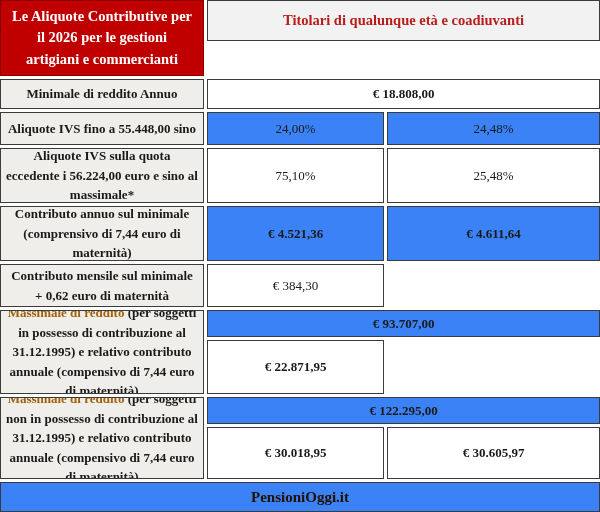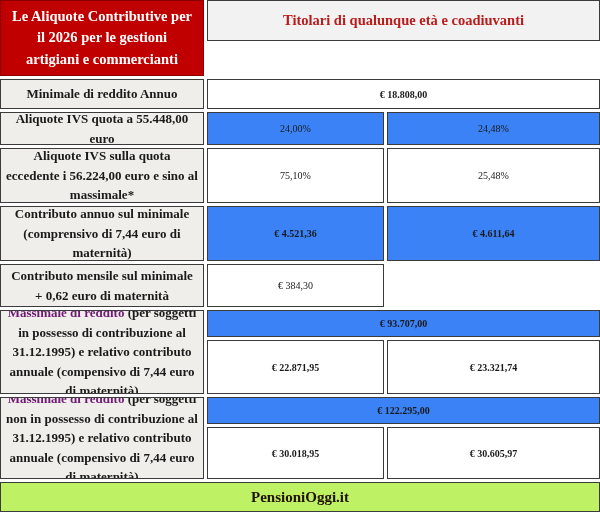--- a/index.html
+++ b/index.html
@@ -56,51 +56,51 @@
   .label {
     grid-column: 1;
     background: #efeeea;
     font-weight: bold;
     font-size: 13px;
     line-height: 1.5;
     color: #1a1a1a;
     padding: 2px 5px;
   }
   .val {
-    font-size: 10px;
+    font-size: 13px;
     color: #1a1a1a;
     background: #ffffff;
   }
   .val.merged { grid-column: 2 / span 2; }
   .val.shade { background: #3b82f6; }
   .val.strong { font-weight: bold; }
-  .red-lead { color: #701a75; }
+  .red-lead { color: #a16207; }
   .rowspan2 { grid-row: span 2; }
   .footer {
     grid-column: 1 / span 3;
-    background: #bef264;
+    background: #3b82f6;
     font-weight: bold;
     font-size: 15px;
     color: #221100;
   }
 </style>
 </head>
 <body>
 
 <div class="sheet">
 
   <div class="cell title-box">Le Aliquote Contributive per il 2026 per le gestioni artigiani e commercianti</div>
   <div class="cell span-head">Titolari di qualunque età e coadiuvanti</div>
   <div class="cell col-head head-artigiani">Artigiani</div>
   <div class="cell col-head head-commercianti">Commercianti</div>
 
   <div class="cell label">Minimale di reddito Annuo</div>
   <div class="cell val merged strong">€ 18.808,00</div>
 
-  <div class="cell label">Aliquote IVS quota a 55.448,00 euro</div>
+  <div class="cell label">Aliquote IVS fino a 55.448,00 sino</div>
   <div class="cell val shade">24,00%</div>
   <div class="cell val shade">24,48%</div>
 
   <div class="cell label">Aliquote IVS sulla quota eccedente i 56.224,00 euro e sino al massimale*</div>
   <div class="cell val">75,10%</div>
   <div class="cell val">25,48%</div>
 
   <div class="cell label">Contributo annuo sul minimale (comprensivo di 7,44 euro di maternità)</div>
   <div class="cell val shade strong">€ 4.521,36</div>
   <div class="cell val shade strong">€ 4.611,64</div>
@@ -108,21 +108,20 @@
   <div class="cell label">Contributo mensile sul minimale + 0,62 euro di maternità</div>
   <div class="cell val">€ 384,30</div>
 
   <div class="cell label rowspan2">
     <span>
       <span class="red-lead">Massimale di reddito</span><span> (per soggetti in possesso di contribuzione al 31.12.1995) e relativo contributo annuale (compensivo di 7,44 euro di maternità)</span>
     </span>
   </div>
   <div class="cell val merged shade strong">€ 93.707,00</div>
   <div class="cell val strong">€ 22.871,95</div>
-  <div class="cell val strong">€ 23.321,74</div>
 
   <div class="cell label rowspan2">
     <span>
       <span class="red-lead">Massimale di reddito</span><span> (per soggetti non in possesso di contribuzione al 31.12.1995) e relativo contributo annuale (compensivo di 7,44 euro di maternità)</span>
     </span>
   </div>
   <div class="cell val merged shade strong">€ 122.295,00</div>
   <div class="cell val strong">€ 30.018,95</div>
   <div class="cell val strong">€ 30.605,97</div>
 

